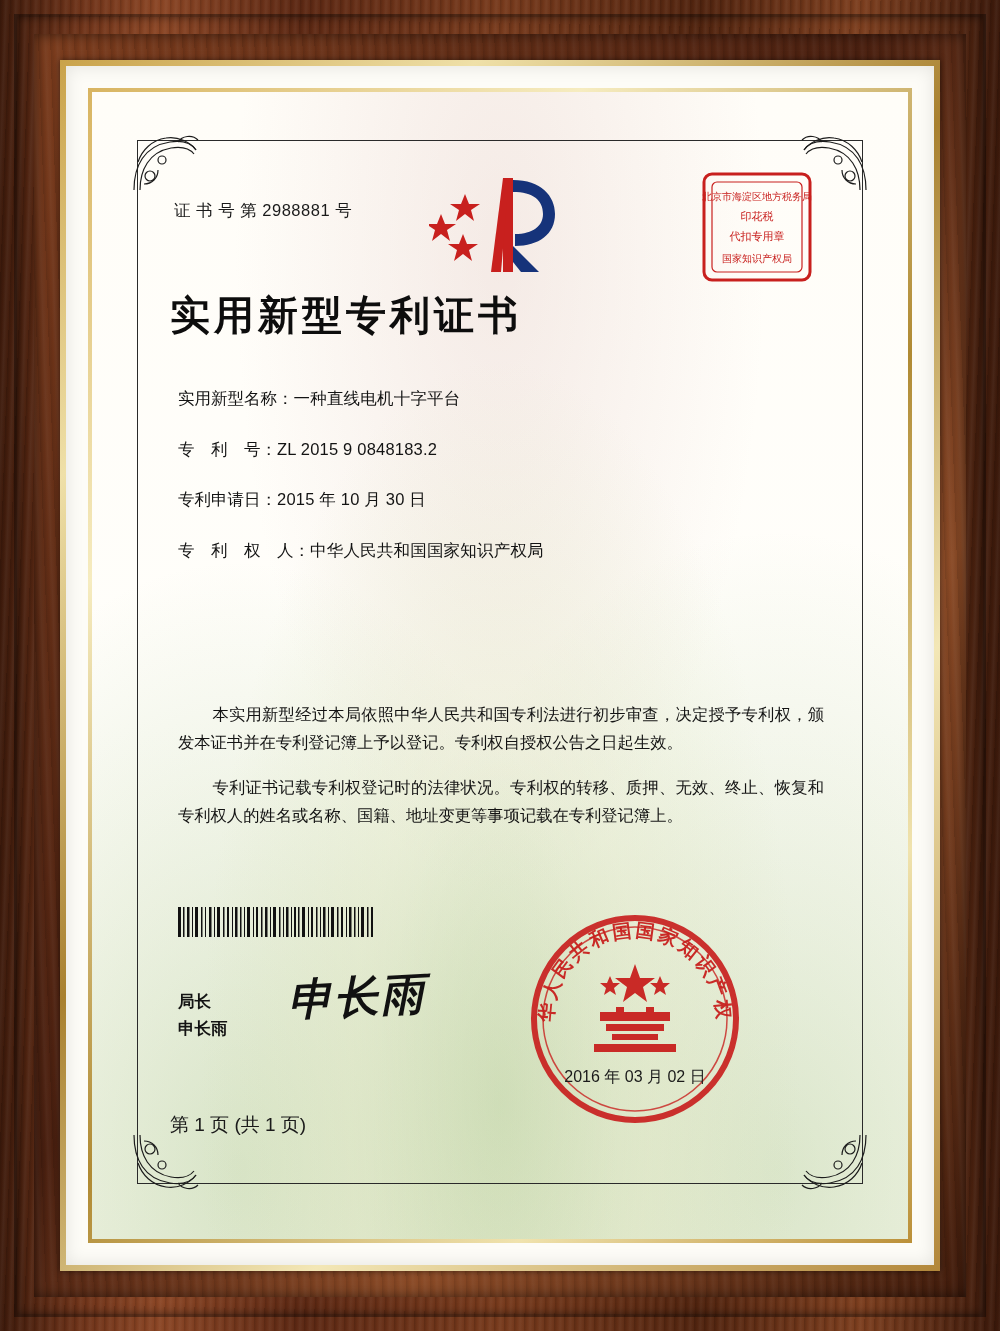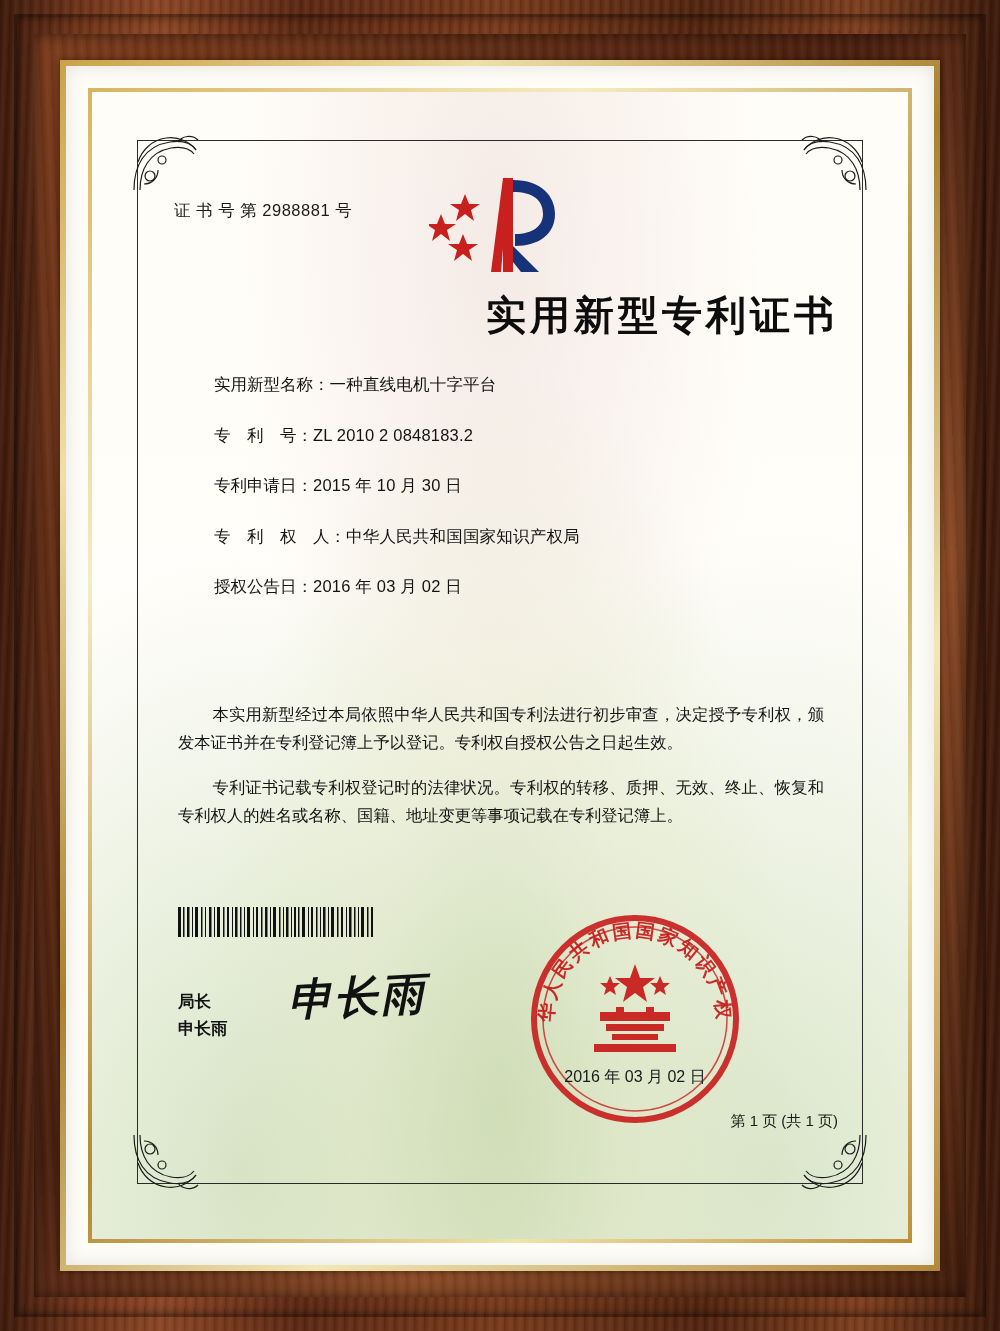--- a/index.html
+++ b/index.html
@@ -112,34 +112,33 @@
   }
   .seal-sq {
     position: absolute;
     right: 22px; top: 6px;
     width: 118px; height: 118px;
   }
   .title {
     position: absolute;
     left: 0; right: 0;
     top: 126px;
-    text-align: right;
+    text-align: left;
     font-family: "DejaVu Sans", sans-serif;
     font-weight: bold;
     font-size: 40px;
     letter-spacing: 4px;
     color: #0d0d0d;
   }
 
   .fields {
     position: absolute;
     left: 8px;
-    top: 212px;
+    top: 226px;
     right: 0;
-    margin-left: 36px;
   }
   .field {
     font-size: 16.5px;
     color: #131313;
     margin-bottom: 28.5px;
     white-space: nowrap;
   }
   .field .lbl { letter-spacing: 0px; }
   .field .val { letter-spacing: 0.2px; }
 
@@ -199,22 +198,22 @@
     top: 905px;
     width: 214px;
     text-align: center;
     font-size: 16px;
     color: #1a1a1a;
   }
   .page-no {
     position: absolute;
     left: 0; right: 0;
     top: 950px;
-    text-align: right;
-    font-size: 15px;
+    text-align: left;
+    font-size: 19px;
     color: #1a1a1a;
   }
 </style>
 </head>
 <body>
 
 <div class="frame-outer">
   <div class="frame-wood"></div>
   <div class="frame-bevel-out"></div>
   <div class="frame-inner-wood"></div>
@@ -281,38 +280,45 @@
             <polygon points="36,22 40,32 51,32 42,38 45,49 36,42 27,49 30,38 21,32 32,32"></polygon>
             <polygon points="34,62 38,72 49,72 40,78 43,89 34,82 25,89 28,78 19,72 30,72"></polygon>
           </g>
           <polygon points="74,6 84,6 84,100 74,100" fill="#c8201e"></polygon>
           <path d="M62 100 L74 6 L80 6 L72 100 Z" fill="#c8201e"></path>
           <path d="M84 8 C112 8 126 24 126 42 C126 62 110 74 86 74 L86 62 C104 62 114 54 114 42 C114 28 104 20 84 20 Z" fill="#16337a"></path>
           <path d="M84 74 L110 100 L92 100 L84 90 Z" fill="#16337a"></path>
         </svg>
       </div>
 
+      <div class="seal-sq">
+        <svg width="118" height="118" viewBox="0 0 118 118">
+          <rect x="6" y="6" width="106" height="106" rx="8" fill="none" stroke="#c8201e" stroke-width="3"></rect>
+          <rect x="14" y="14" width="90" height="90" rx="5" fill="none" stroke="#c8201e" stroke-width="1.2"></rect>
+          <text x="59" y="32" font-family="DejaVu Sans, sans-serif" font-size="10" fill="#c8201e" text-anchor="middle">北京市海淀区地方税务局</text>
+          <text x="59" y="52" font-family="DejaVu Sans, sans-serif" font-size="11" fill="#c8201e" text-anchor="middle">印花税</text>
+          <text x="59" y="72" font-family="DejaVu Sans, sans-serif" font-size="11" fill="#c8201e" text-anchor="middle">代扣专用章</text>
+          <text x="59" y="94" font-family="DejaVu Sans, sans-serif" font-size="10" fill="#c8201e" text-anchor="middle">国家知识产权局</text>
+        </svg>
+      </div>
 
       <div class="title">实用新型专利证书</div>
 
       <div class="fields">
         <div class="field">
           <span class="lbl">实用新型名称：</span><span class="val">一种直线电机十字平台</span>
         </div>
         <div class="field">
-          <span class="lbl">专　利　号：</span><span class="val">ZL 2010 2 0848183.2</span>
+          <span class="lbl">专　利　号：</span><span class="val">ZL 2015 9 0848183.2</span>
         </div>
         <div class="field">
           <span class="lbl">专利申请日：</span><span class="val">2015 年 10 月 30 日</span>
         </div>
         <div class="field">
           <span class="lbl">专　利　权　人：</span><span class="val">中华人民共和国国家知识产权局</span>
-        </div>
-        <div class="field">
-          <span class="lbl">授权公告日：</span><span class="val">2016 年 03 月 02 日</span>
         </div>
       </div>
 
       <div class="paras">
         <p class="para"><span class="ind"></span><span>本实用新型经过本局依照中华人民共和国专利法进行初步审查，决定授予专利权，颁发本证书并在专利登记簿上予以登记。专利权自授权公告之日起生效。</span></p>
         <p class="para"><span class="ind"></span><span>专利证书记载专利权登记时的法律状况。专利权的转移、质押、无效、终止、恢复和专利权人的姓名或名称、国籍、地址变更等事项记载在专利登记簿上。</span></p>
       </div>
 
       <div class="barcode">
         <svg width="200" height="30" viewBox="0 0 200 30">

